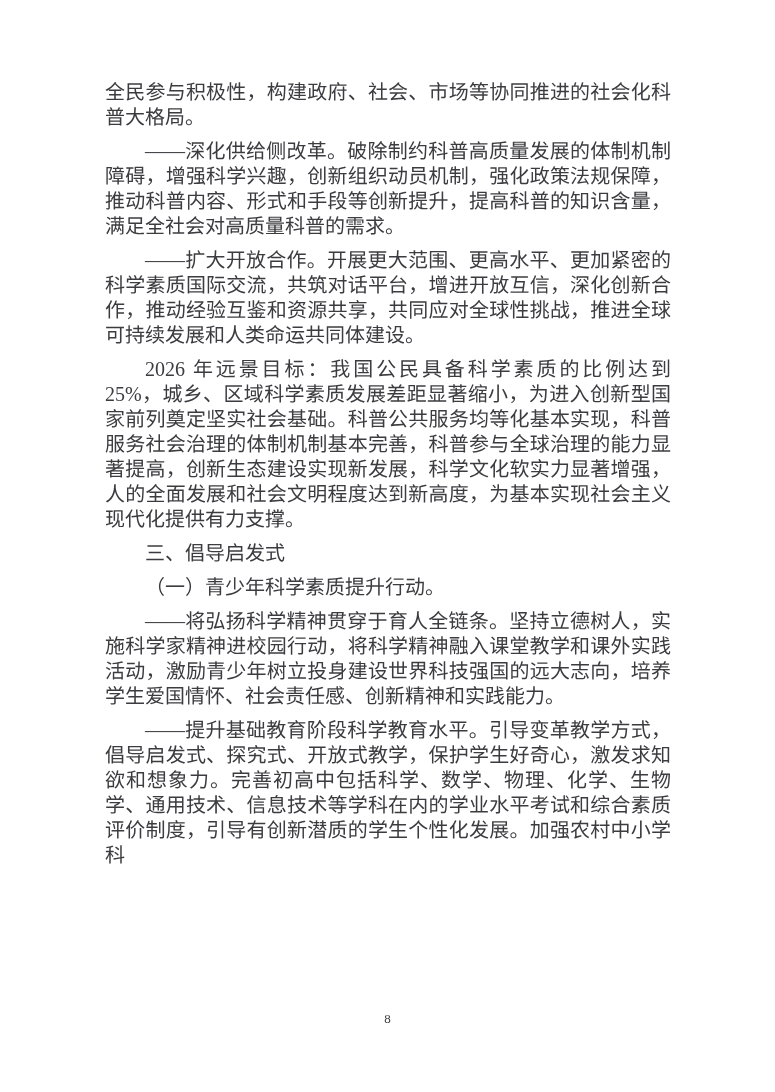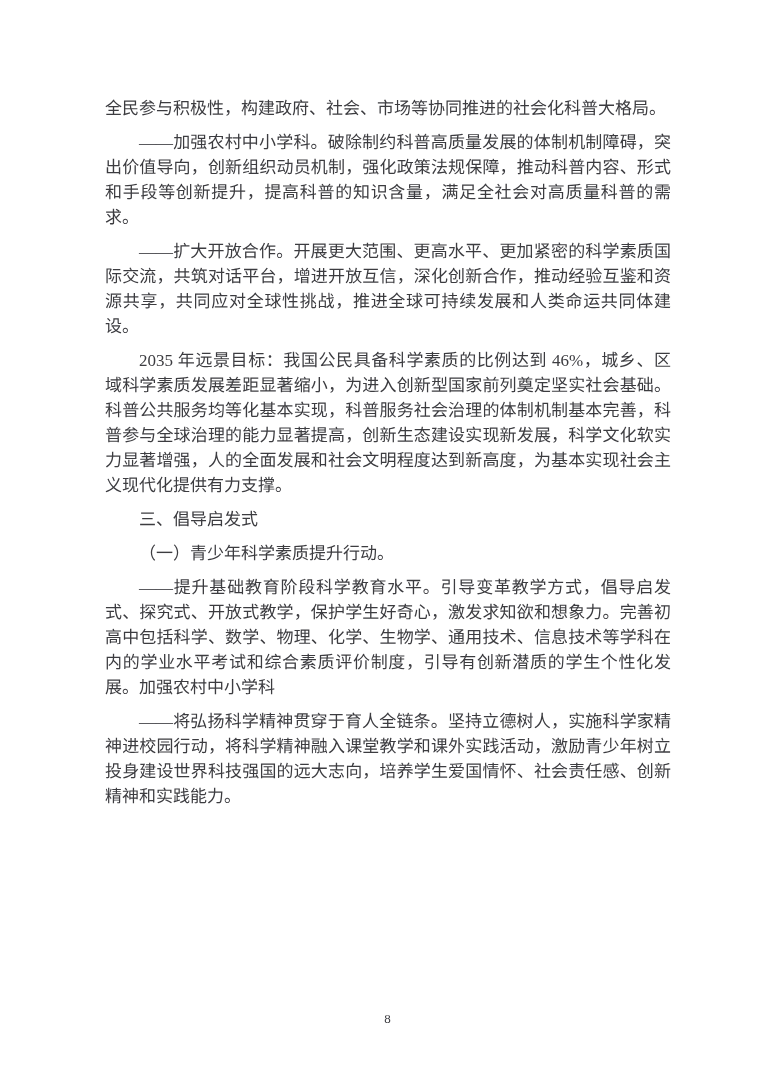--- a/index.html
+++ b/index.html
@@ -11,24 +11,24 @@
     position: relative;
     width: 775px;
     height: 1092px;
     background: var(--page-bg, #ffffff);
     overflow: hidden;
     font-family: "Liberation Serif", "DejaVu Serif", serif;
   }
   .content {
     position: absolute;
     left: 105px;
-    top: 96px;
+    top: 80px;
     width: 566px;
     color: var(--text-color, #3c3c40);
-    font-size: 17px;
+    font-size: 20px;
     line-height: 25px;
     text-align: justify;
     text-justify: inter-character;
   }
   .para {
     margin: 9px 0 0 0;
     padding: 0;
   }
   .para:first-child {
     margin-top: 0;
@@ -46,22 +46,22 @@
     line-height: 16px;
     color: var(--text-color, #3c3c40);
   }
 </style>
 </head>
 <body>
 
 <div class="page" style="--page-bg: #ffffff; --text-color: #3c3c40;">
   <div class="content">
       <p class="para">全民参与积极性，构建政府、社会、市场等协同推进的社会化科普大格局。</p>
-      <p class="para indent">——加强农村中小学科。破除制约科普高质量发展的体制机制障碍，突出价值导向，创新组织动员机制，强化政策法规保障，推动科普内容、形式和手段等创新提升，提高科普的知识含量，满足全社会对高质量科普的需求。</p>
+      <p class="para indent">——深化供给侧改革。破除制约科普高质量发展的体制机制障碍，增强科学兴趣，创新组织动员机制，强化政策法规保障，推动科普内容、形式和手段等创新提升，提高科普的知识含量，满足全社会对高质量科普的需求。</p>
       <p class="para indent">——扩大开放合作。开展更大范围、更高水平、更加紧密的科学素质国际交流，共筑对话平台，增进开放互信，深化创新合作，推动经验互鉴和资源共享，共同应对全球性挑战，推进全球可持续发展和人类命运共同体建设。</p>
-      <p class="para indent">2035 年远景目标：我国公民具备科学素质的比例达到 46%，城乡、区域科学素质发展差距显著缩小，为进入创新型国家前列奠定坚实社会基础。科普公共服务均等化基本实现，科普服务社会治理的体制机制基本完善，科普参与全球治理的能力显著提高，创新生态建设实现新发展，科学文化软实力显著增强，人的全面发展和社会文明程度达到新高度，为基本实现社会主义现代化提供有力支撑。</p>
+      <p class="para indent">2026 年远景目标：我国公民具备科学素质的比例达到 25%，城乡、区域科学素质发展差距显著缩小，为进入创新型国家前列奠定坚实社会基础。科普公共服务均等化基本实现，科普服务社会治理的体制机制基本完善，科普参与全球治理的能力显著提高，创新生态建设实现新发展，科学文化软实力显著增强，人的全面发展和社会文明程度达到新高度，为基本实现社会主义现代化提供有力支撑。</p>
       <p class="para indent">三、倡导启发式</p>
       <p class="para indent">（一）青少年科学素质提升行动。</p>
+      <p class="para indent">——将弘扬科学精神贯穿于育人全链条。坚持立德树人，实施科学家精神进校园行动，将科学精神融入课堂教学和课外实践活动，激励青少年树立投身建设世界科技强国的远大志向，培养学生爱国情怀、社会责任感、创新精神和实践能力。</p>
       <p class="para indent">——提升基础教育阶段科学教育水平。引导变革教学方式，倡导启发式、探究式、开放式教学，保护学生好奇心，激发求知欲和想象力。完善初高中包括科学、数学、物理、化学、生物学、通用技术、信息技术等学科在内的学业水平考试和综合素质评价制度，引导有创新潜质的学生个性化发展。加强农村中小学科</p>
-      <p class="para indent">——将弘扬科学精神贯穿于育人全链条。坚持立德树人，实施科学家精神进校园行动，将科学精神融入课堂教学和课外实践活动，激励青少年树立投身建设世界科技强国的远大志向，培养学生爱国情怀、社会责任感、创新精神和实践能力。</p>
     </div>
   <div class="footer">8</div>
 </div>
 
 </body></html>

